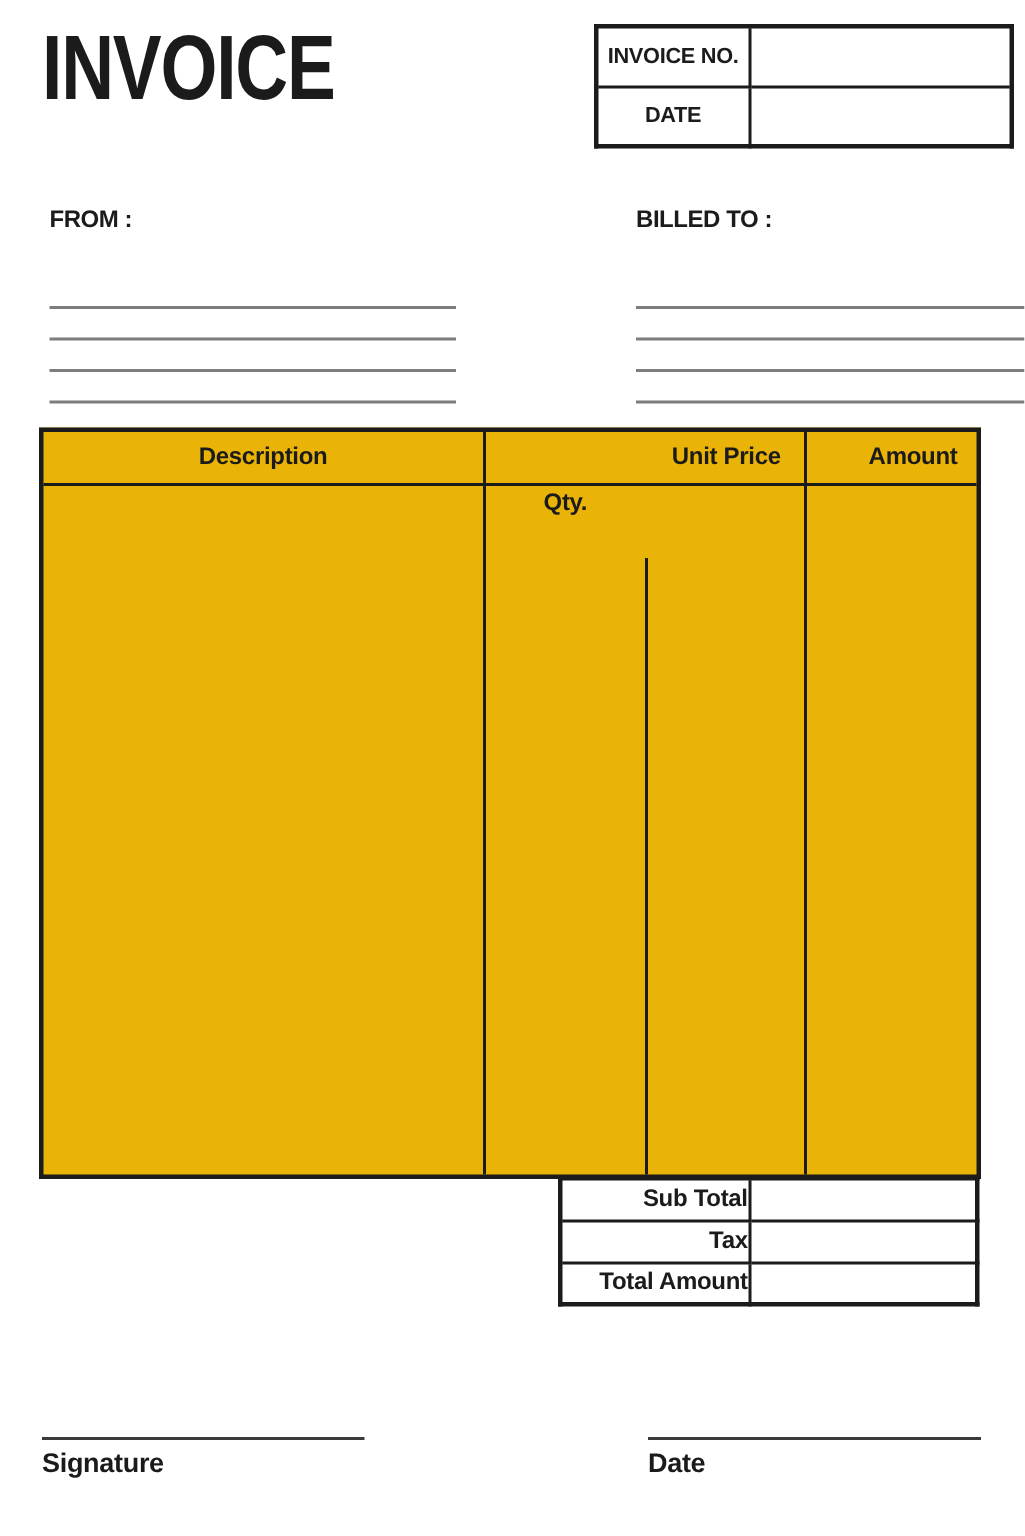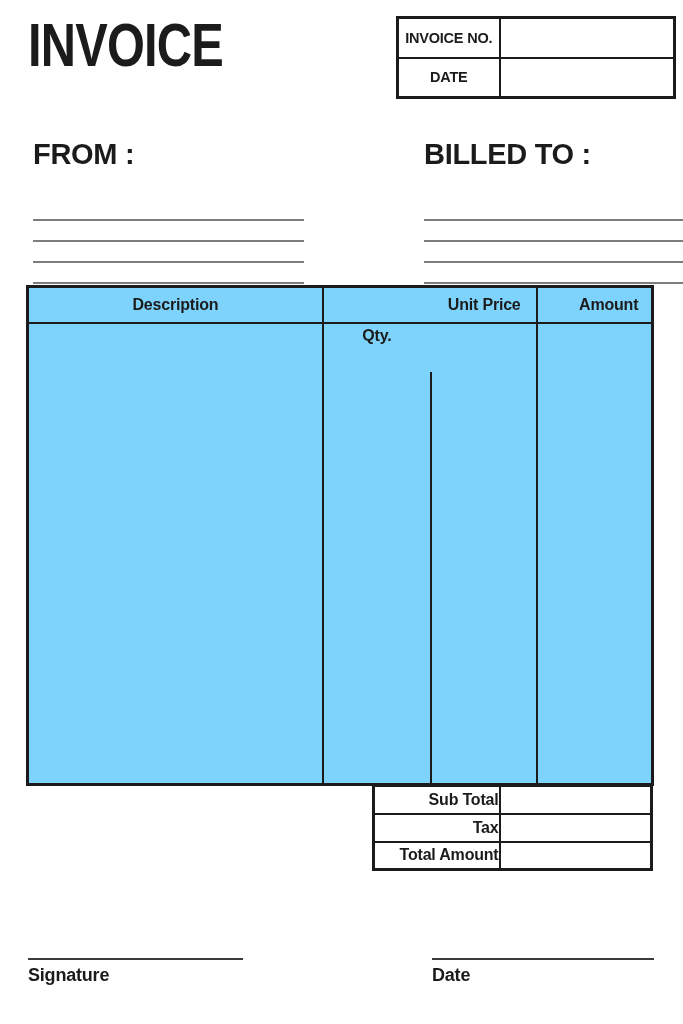--- a/index.html
+++ b/index.html
@@ -32,31 +32,31 @@
   .meta-label-cell {
     width:102px; text-align:center; vertical-align:middle;
     font-size:14.5px; font-weight:700; letter-spacing:-0.2px;
   }
   .meta-value-cell { background:#ffffff; }
 
   
   .party-section { position:absolute; top:138px; width:271px; }
   .from-section   { left:33px;  }
   .billed-section { left:380px;margin-left:44px; }
-  .section-label { font-size:29px; font-weight:700; letter-spacing:-0.3px; }
+  .section-label { font-size:16px; font-weight:700; letter-spacing:-0.3px; }
   .write-lines { margin-top:29px; }
   .write-line { height:21px; border-bottom:2px solid #7d7d7d; }
 
   
   .items-table {
     position:absolute; left:26px; top:285px;
     width:628px; height:501px;
     border:3px solid #1b1b1b;
     display:flex; flex-direction:column;
-    background:#7dd3fc;
+    background:#eab308;
   }
   .items-header { display:flex; height:36px; border-bottom:2px solid #1b1b1b; flex:0 0 auto; }
   .items-header .th {
     display:flex; align-items:center; justify-content:center;
     font-size:16px; font-weight:700; letter-spacing:-0.2px;
     border-right:2px solid #1b1b1b;
   }
   .items-body { flex:1 1 auto; display:flex; }
   .items-body .col { border-right:2px solid #1b1b1b; }
   .w-desc   { width:47.4%; }

